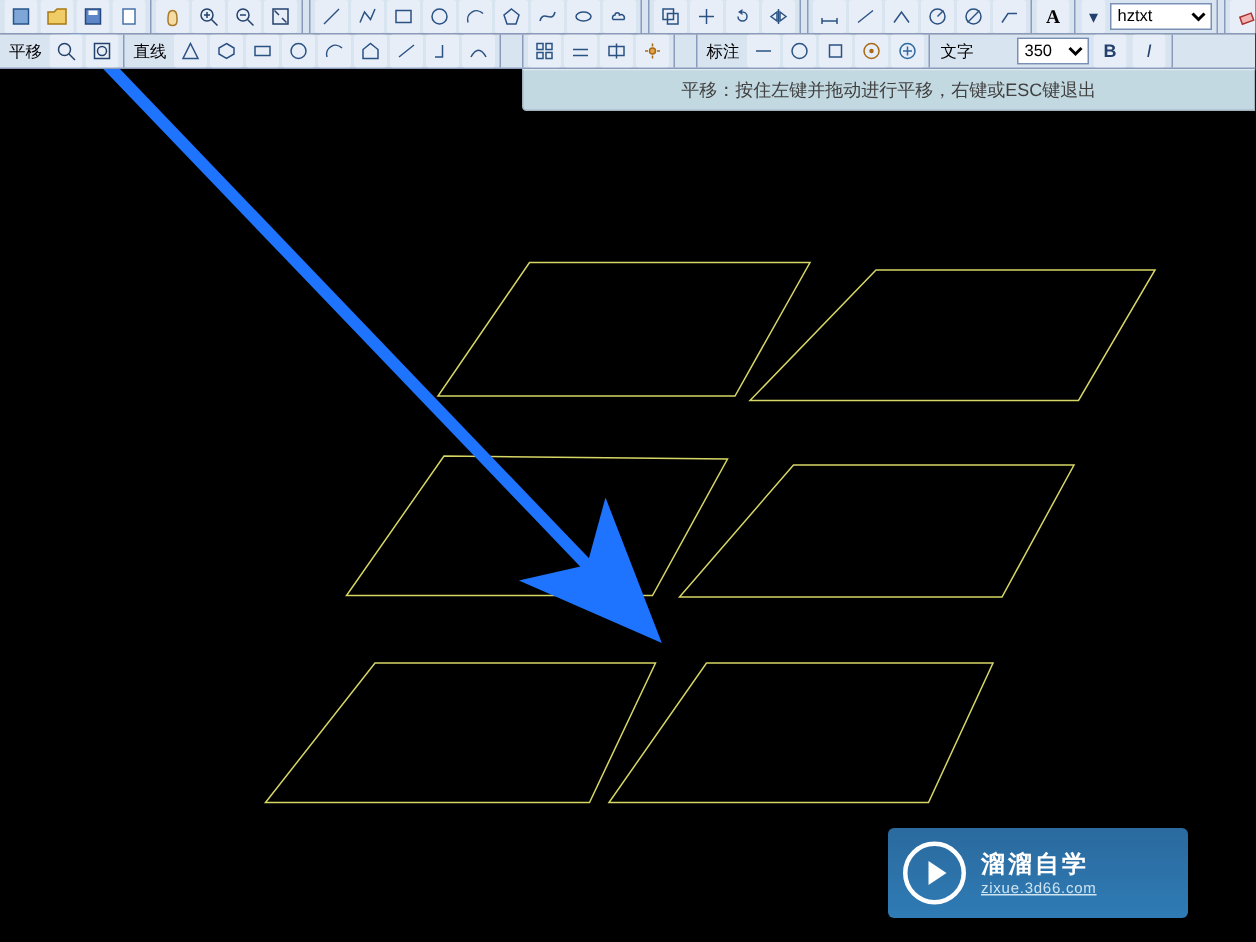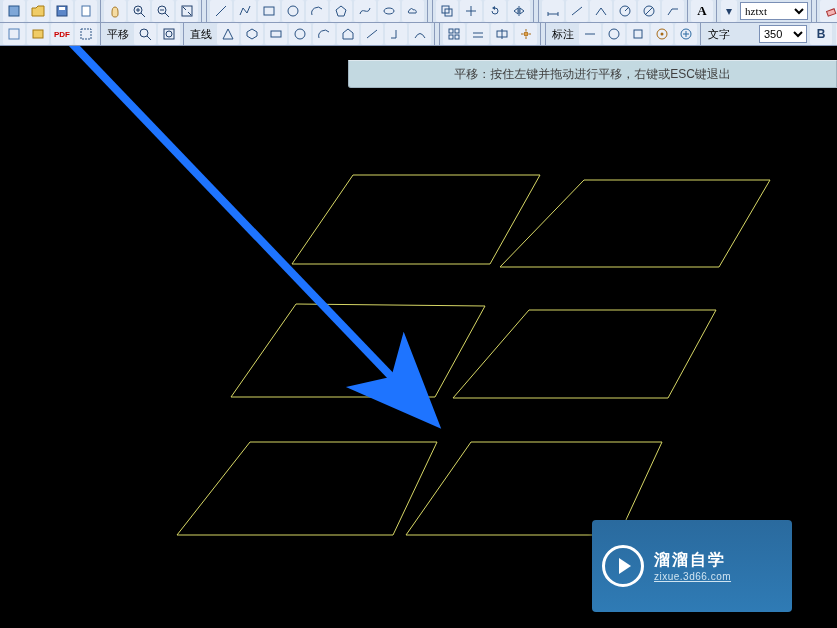--- a/index.html
+++ b/index.html
@@ -19,37 +19,37 @@
   .btn{
     width:20px; height:20px; margin:0 1px; border:1px solid transparent; border-radius:2px;
     display:flex; align-items:center; justify-content:center; font-size:12px; color:#23416c;
     background:#e8eef8;
   }
   .btn svg{width:14px;height:14px;}
   .lbl{ font-size:11px; color:#000; padding:0 4px; white-space:nowrap;text-align:right; }
   .sel{ height:18px; font-size:11px; border:1px solid #7a8fb5; background:#fff; }
   
   .hint{
-    position:absolute; left:348px; right:0; top:60px; height:26px;
+    position:absolute; left:348px; right:0; top:46px; height:26px;
     background:#c3d9e1; border:1px solid #a0b4c0; border-top:1px solid #dfe9ef;
     color:#404040; font-size:12px; display:flex; align-items:center; justify-content:center;
     border-bottom-left-radius:3px;
   }
   
   .canvas{
     position:absolute; left:0; top:45px; right:0; bottom:0; background:#000;
   }
   .canvas svg{ position:absolute; inset:0; }
   
   .arrow-svg{ position:absolute; left:0; top:0; width:837px; height:628px; pointer-events:none; }
   
   .wm{
     position:absolute; right:45px; bottom:16px; width:180px; height:60px;
     background:linear-gradient(#2a6a9e,#2f7bb5); border-radius:4px;
-    display:flex; align-items:center; gap:10px; padding:16px 10px;
+    display:flex; align-items:center; gap:10px; padding:0 10px;
     box-shadow:0 0 4px rgba(0,0,0,.5);
   }
   .wm .play{
     width:36px;height:36px;border:3px solid #fff;border-radius:50%;
     display:flex;align-items:center;justify-content:center;
   }
   .wm .play div{
     width:0;height:0;border-left:12px solid #fff;border-top:8px solid transparent;border-bottom:8px solid transparent;margin-left:3px;
   }
   .wm .txt .ln1{color:#fff;font-size:16px;font-weight:bold;letter-spacing:2px;}
@@ -257,55 +257,37 @@
           <svg>
             <polyline points="2,11 6,5 12,5" fill="none" stroke="#2a5283"></polyline>
           </svg>
         </div>
     </div>
     <div class="grp">
       <div class="btn" style="font-family:serif;font-size:13px;font-weight:bold;color:#000;">A</div>
     </div>
     <div class="grp row2ctl">
       <span class="btn" style="width:14px;">▾</span>
-      <select class="sel" style="width:68px;font-family:Liberation Serif, serif;">
+      <select class="sel" style="width:68px;">
         <option>hztxt</option>
       </select>
     </div>
     <div class="grp" style="width:12px;"></div>
     <div class="grp">
       <div class="btn">
           <svg>
             <rect x="3" y="6" width="8" height="5" transform="rotate(-20 7 8)" fill="#f3b4b4" stroke="#a33"></rect>
           </svg>
         </div>
 
     </div>
 
   </div>
 
   <div class="row">
-    <div class="grp">
-      <div class="btn">
-          <svg>
-            <rect x="2" y="2" width="10" height="10" fill="none" stroke="#5280b8"></rect>
-          </svg>
-        </div>
-      <div class="btn">
-          <svg>
-            <rect x="2" y="3" width="10" height="8" fill="#f0cc66" stroke="#a67a12"></rect>
-          </svg>
-        </div>
-      <div class="btn" style="color:#c00;font-size:8px;font-weight:bold;">PDF</div>
-      <div class="btn">
-          <svg>
-            <rect x="2" y="2" width="10" height="10" fill="none" stroke="#2a5283" stroke-dasharray="2 1"></rect>
-          </svg>
-        </div>
-    </div>
     <div class="grp">
       <span class="lbl">平移</span>
       <div class="btn">
           <svg>
             <circle cx="6" cy="6" r="4" fill="none" stroke="#23416c"></circle>
             <line x1="9" y1="9" x2="13" y2="13" stroke="#23416c"></line>
           </svg>
         </div>
       <div class="btn">
           <svg>

